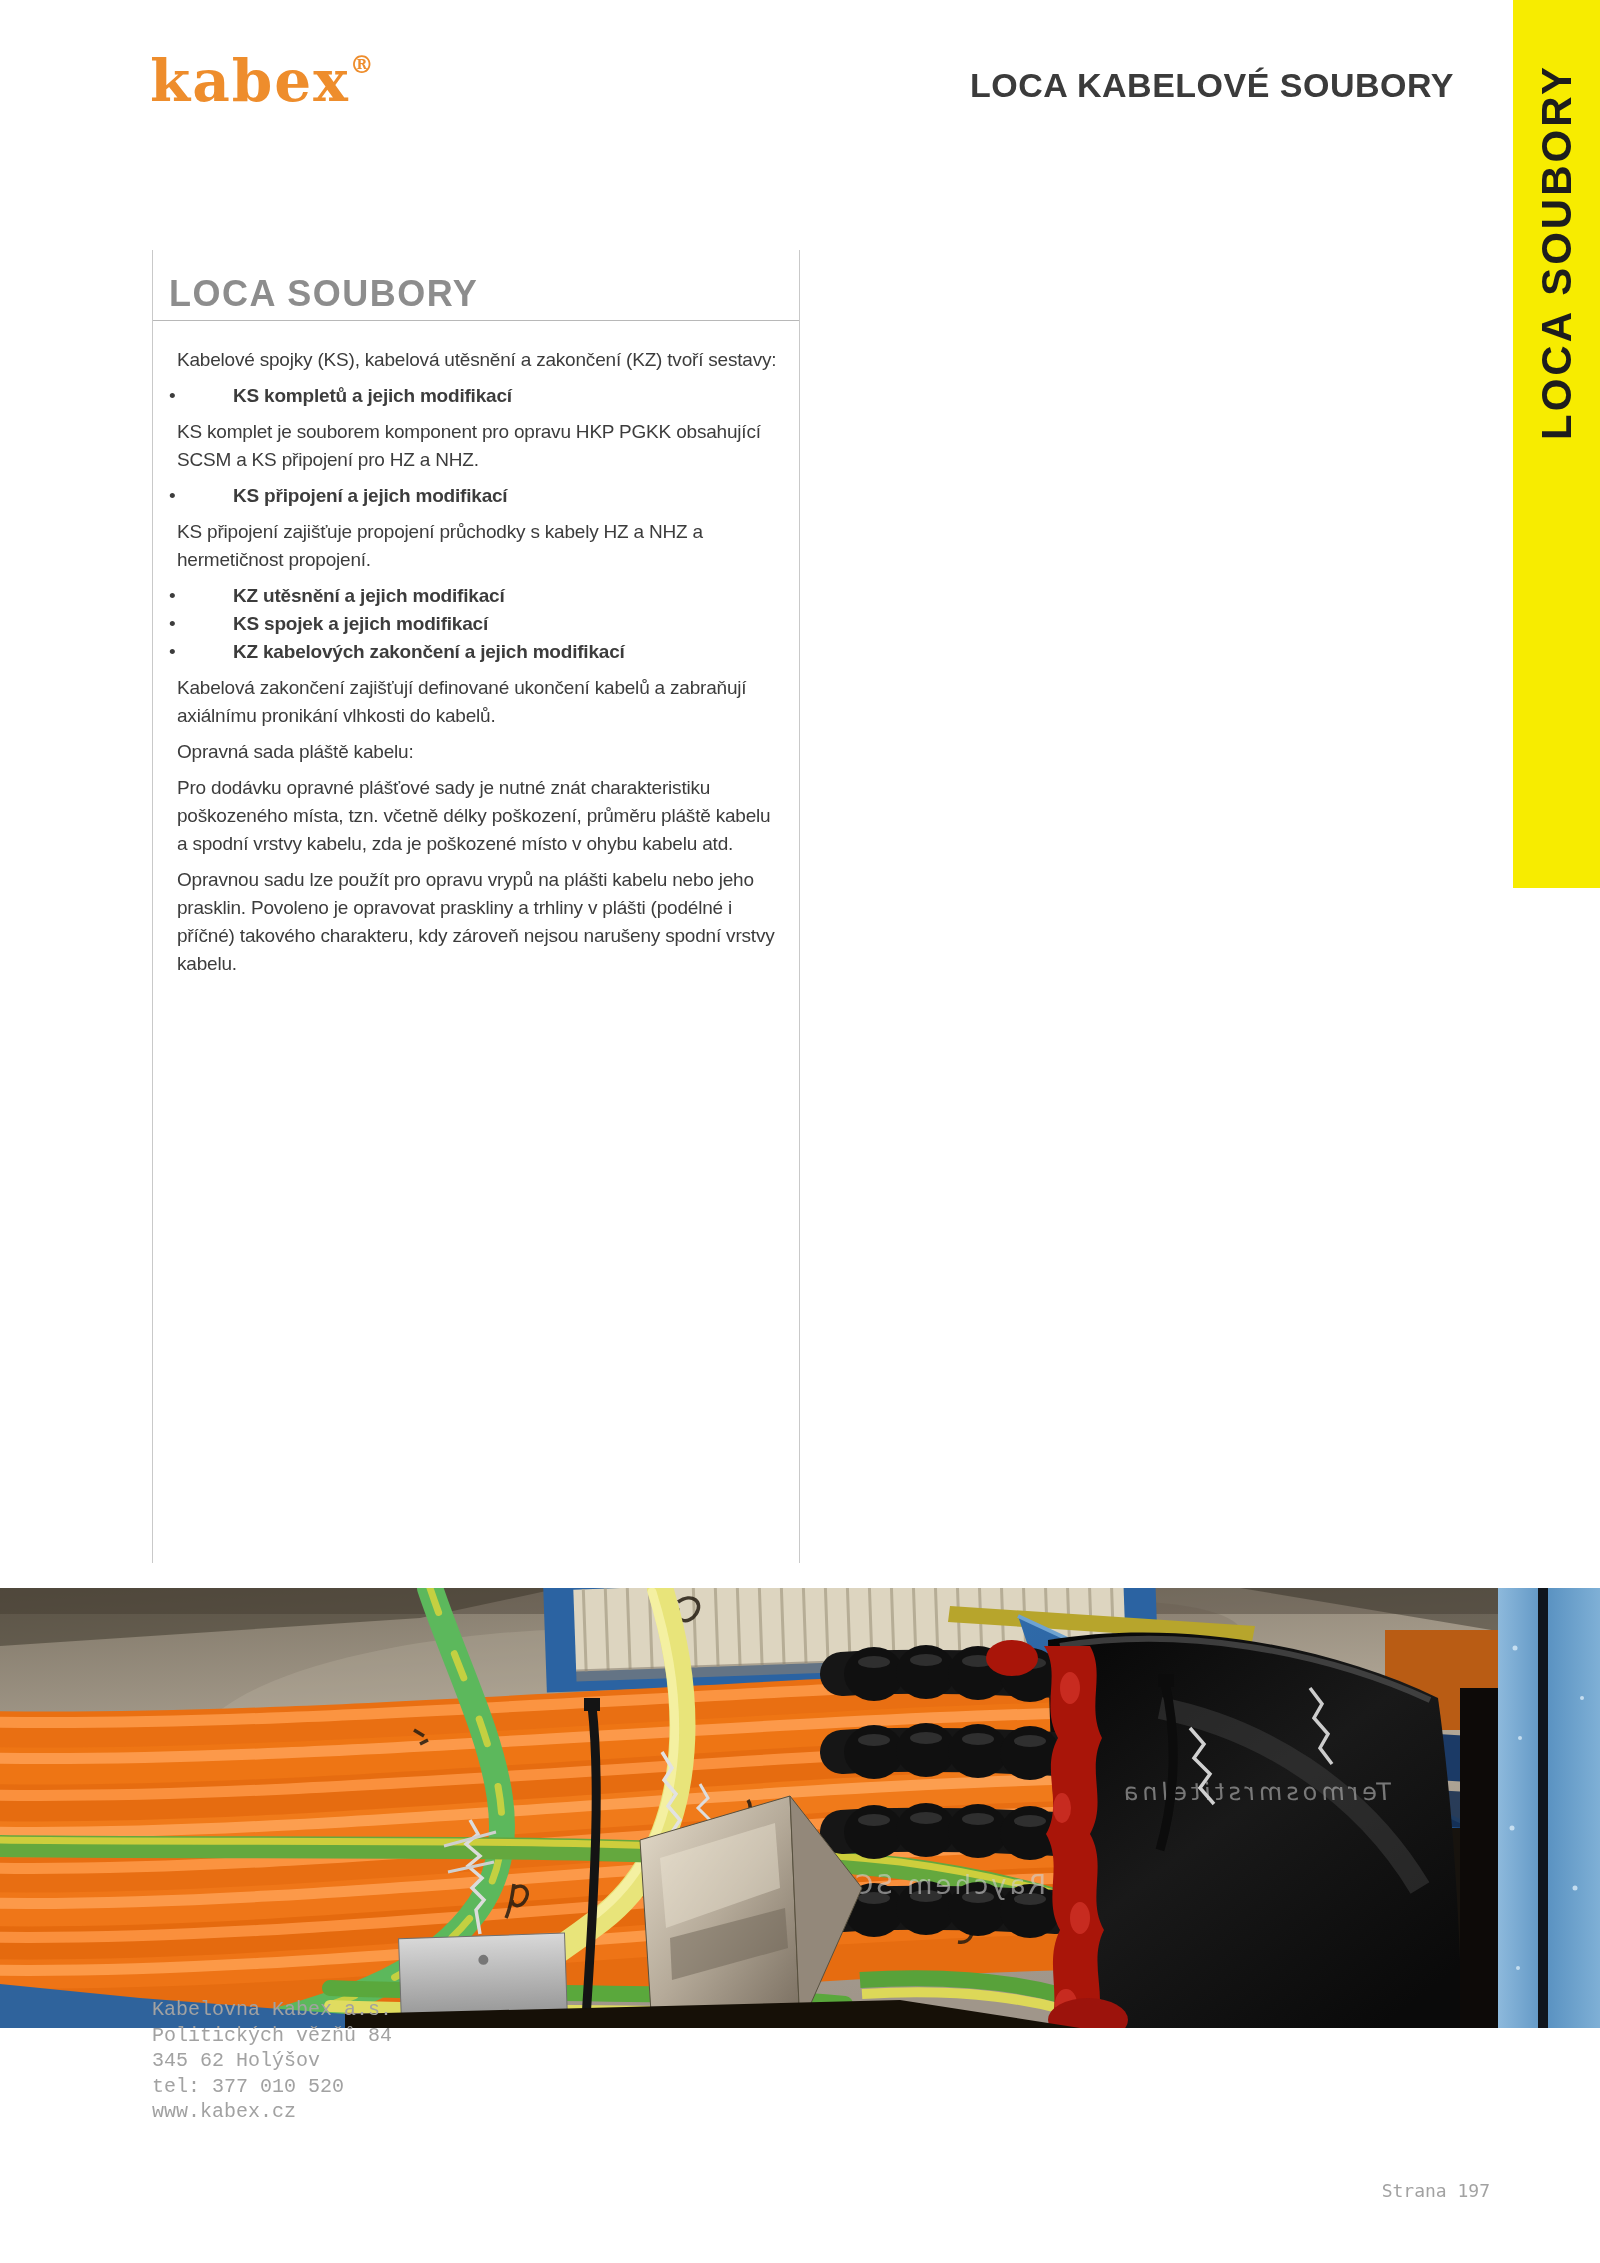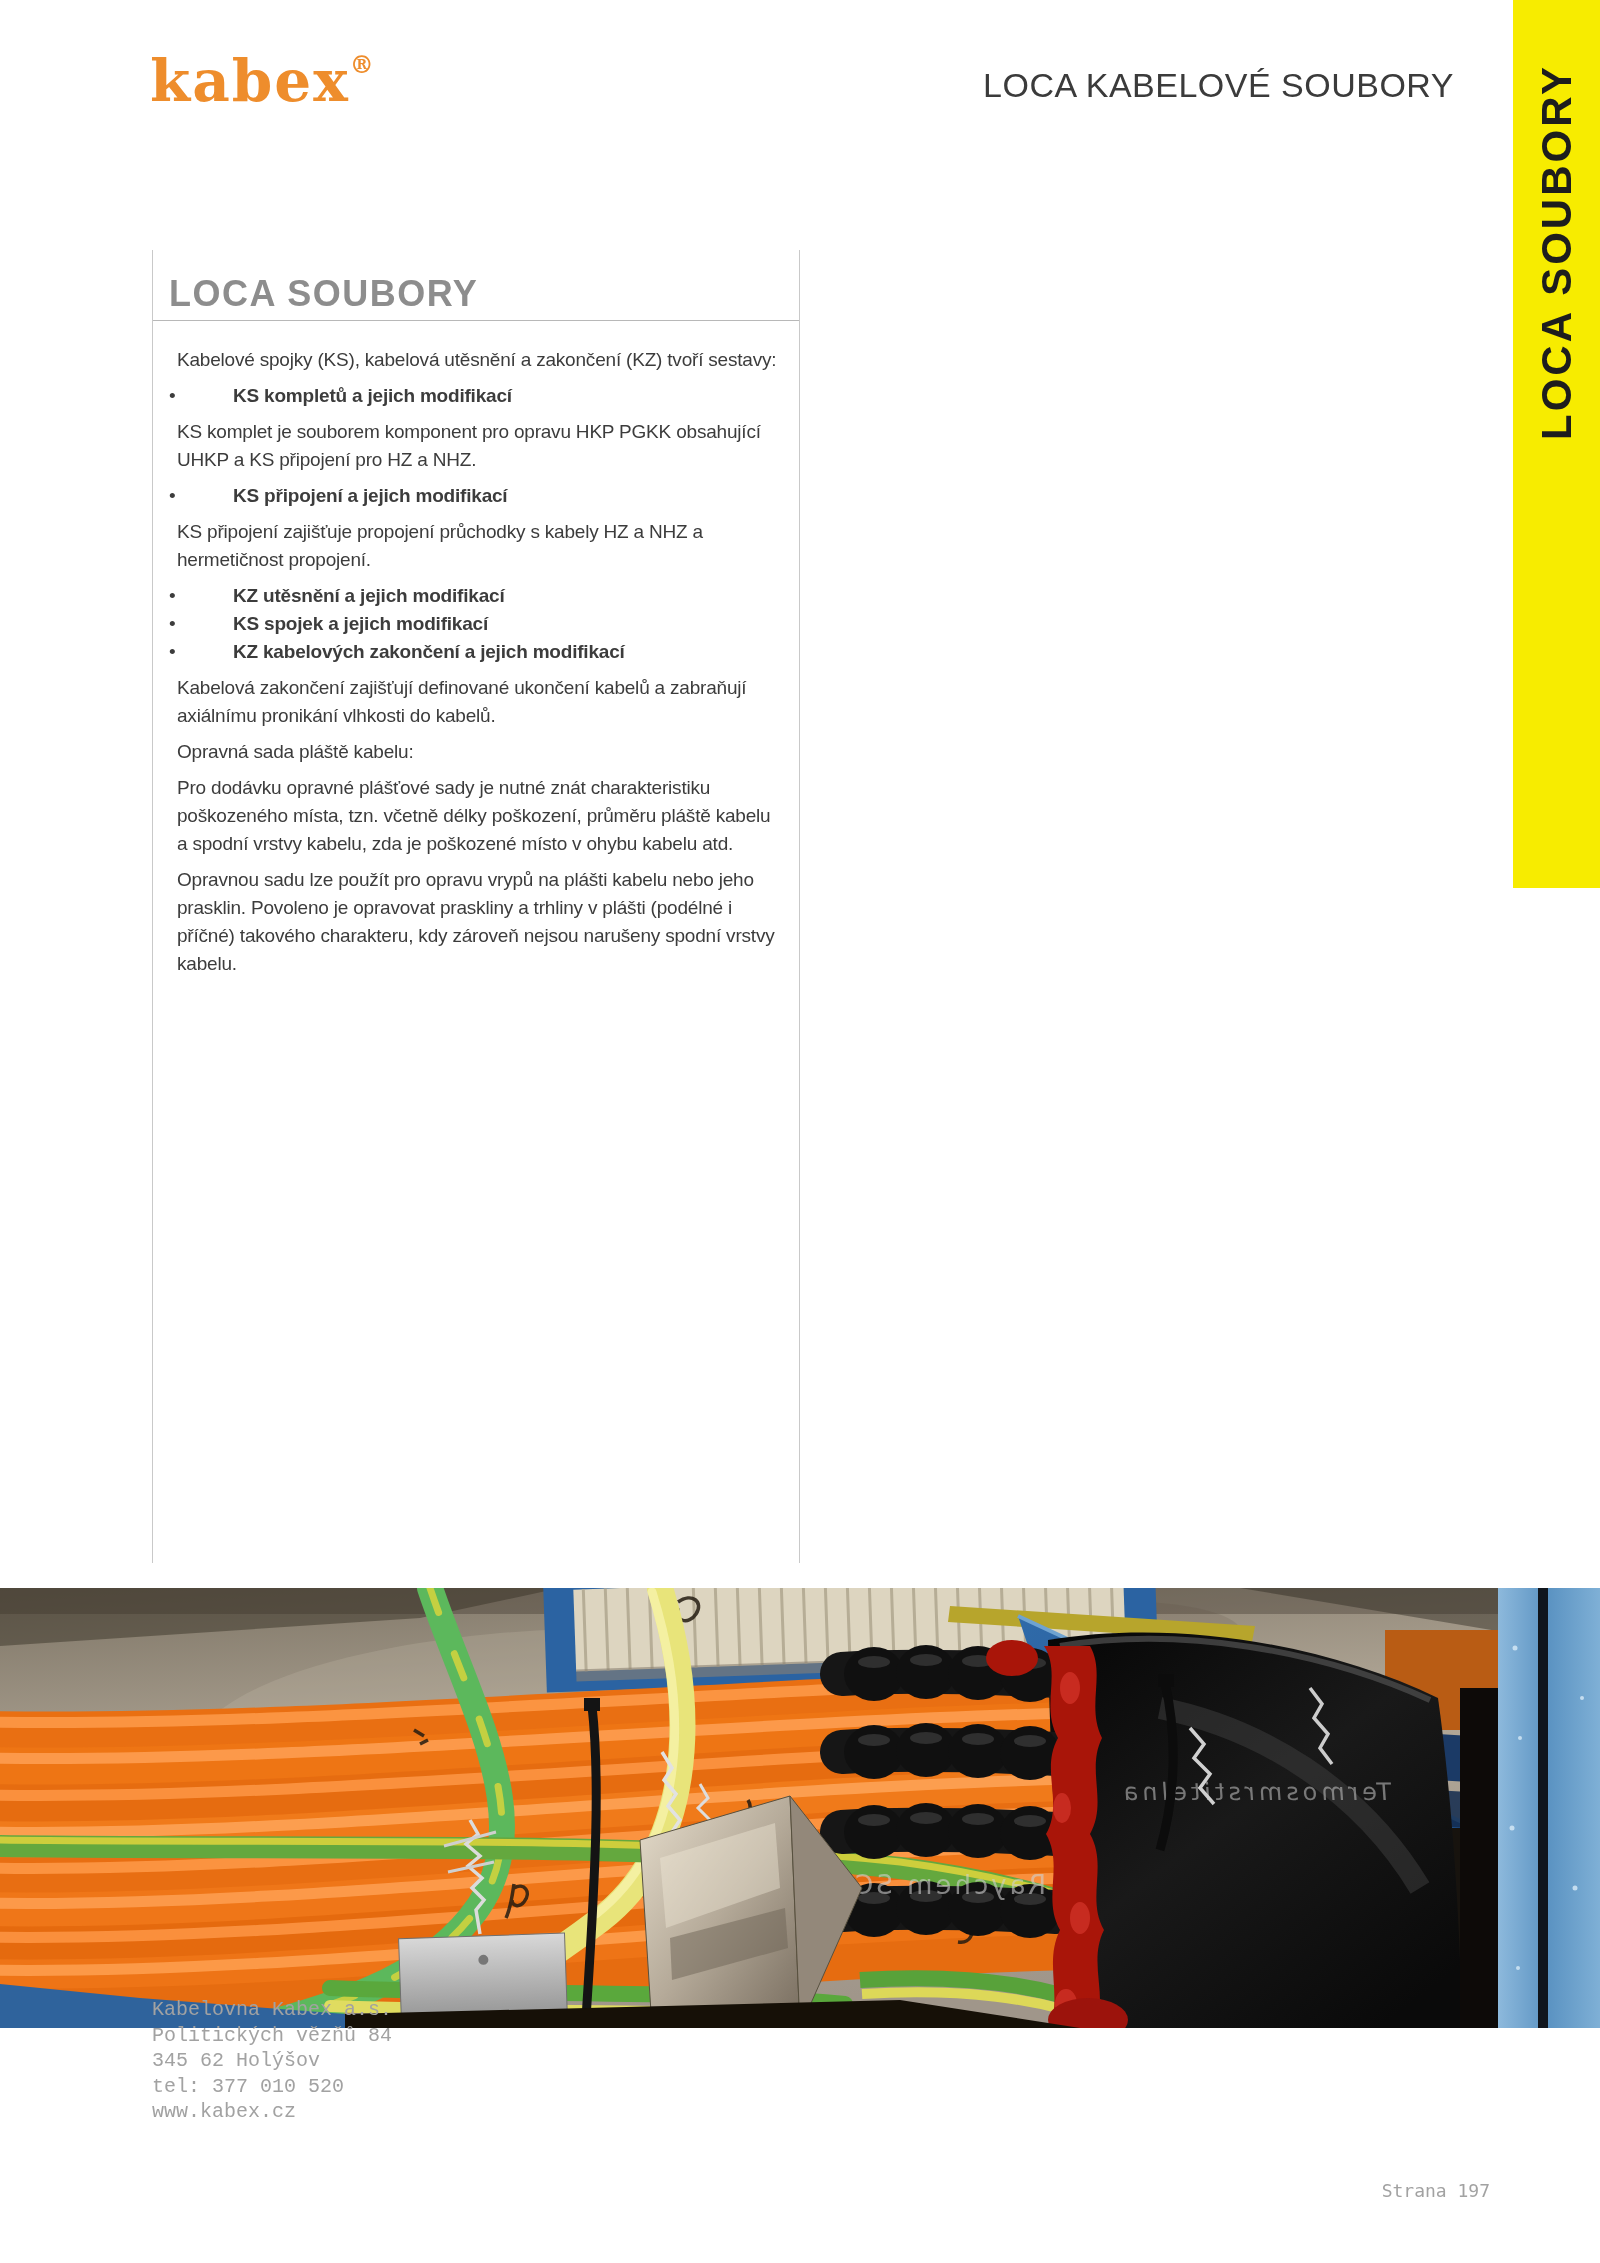--- a/index.html
+++ b/index.html
@@ -18,21 +18,21 @@
   }
   
   .logo{
     position:absolute;left:150px;top:52px;
     font-family:"DejaVu Serif",serif;font-weight:bold;
     font-size:58px;color:var(--accent-orange);letter-spacing:2px;line-height:1;
   }
   .logo sup{font-size:24px;vertical-align:28px;letter-spacing:0;}
   .doc-title{
     position:absolute;right:146px;top:66px;width:700px;text-align:right;
-    font-weight:normal;font-size:34px;color:var(--header-dark);
+    font-weight:bold;font-size:34px;color:var(--header-dark);
     letter-spacing:.5px;white-space:nowrap;
   }
   .side-tab{
     position:absolute;top:0;right:0;width:87px;height:888px;
     background:var(--tab-yellow);
   }
   .side-tab span{
     position:absolute;top:252px;left:50%;
     transform:translate(-50%,-50%) rotate(-90deg);
     white-space:nowrap;font-weight:bold;font-size:42px;color:#1d1d1d;
@@ -92,21 +92,21 @@
     <div class="article-head">
       <h2>LOCA SOUBORY</h2>
     </div>
     <div class="article-body">
       <p>Kabelové spojky (KS), kabelová utěsnění a zakončení (KZ) tvoří sestavy:</p>
 
       <div class="b-line">
         <span class="dot">•</span>
         <span>KS kompletů a jejich modifikací</span>
       </div>
-      <p>KS komplet je souborem komponent pro opravu HKP PGKK obsahující UHKP a KS připojení pro HZ a NHZ.</p>
+      <p>KS komplet je souborem komponent pro opravu HKP PGKK obsahující SCSM a KS připojení pro HZ a NHZ.</p>
 
       <div class="b-line">
         <span class="dot">•</span>
         <span>KS připojení a jejich modifikací</span>
       </div>
       <p>KS připojení zajišťuje propojení průchodky s kabely HZ a NHZ a hermetičnost propojení.</p>
 
       <div class="b-line">
         <span class="dot">•</span>
         <span>KZ utěsnění a jejich modifikací</span>

